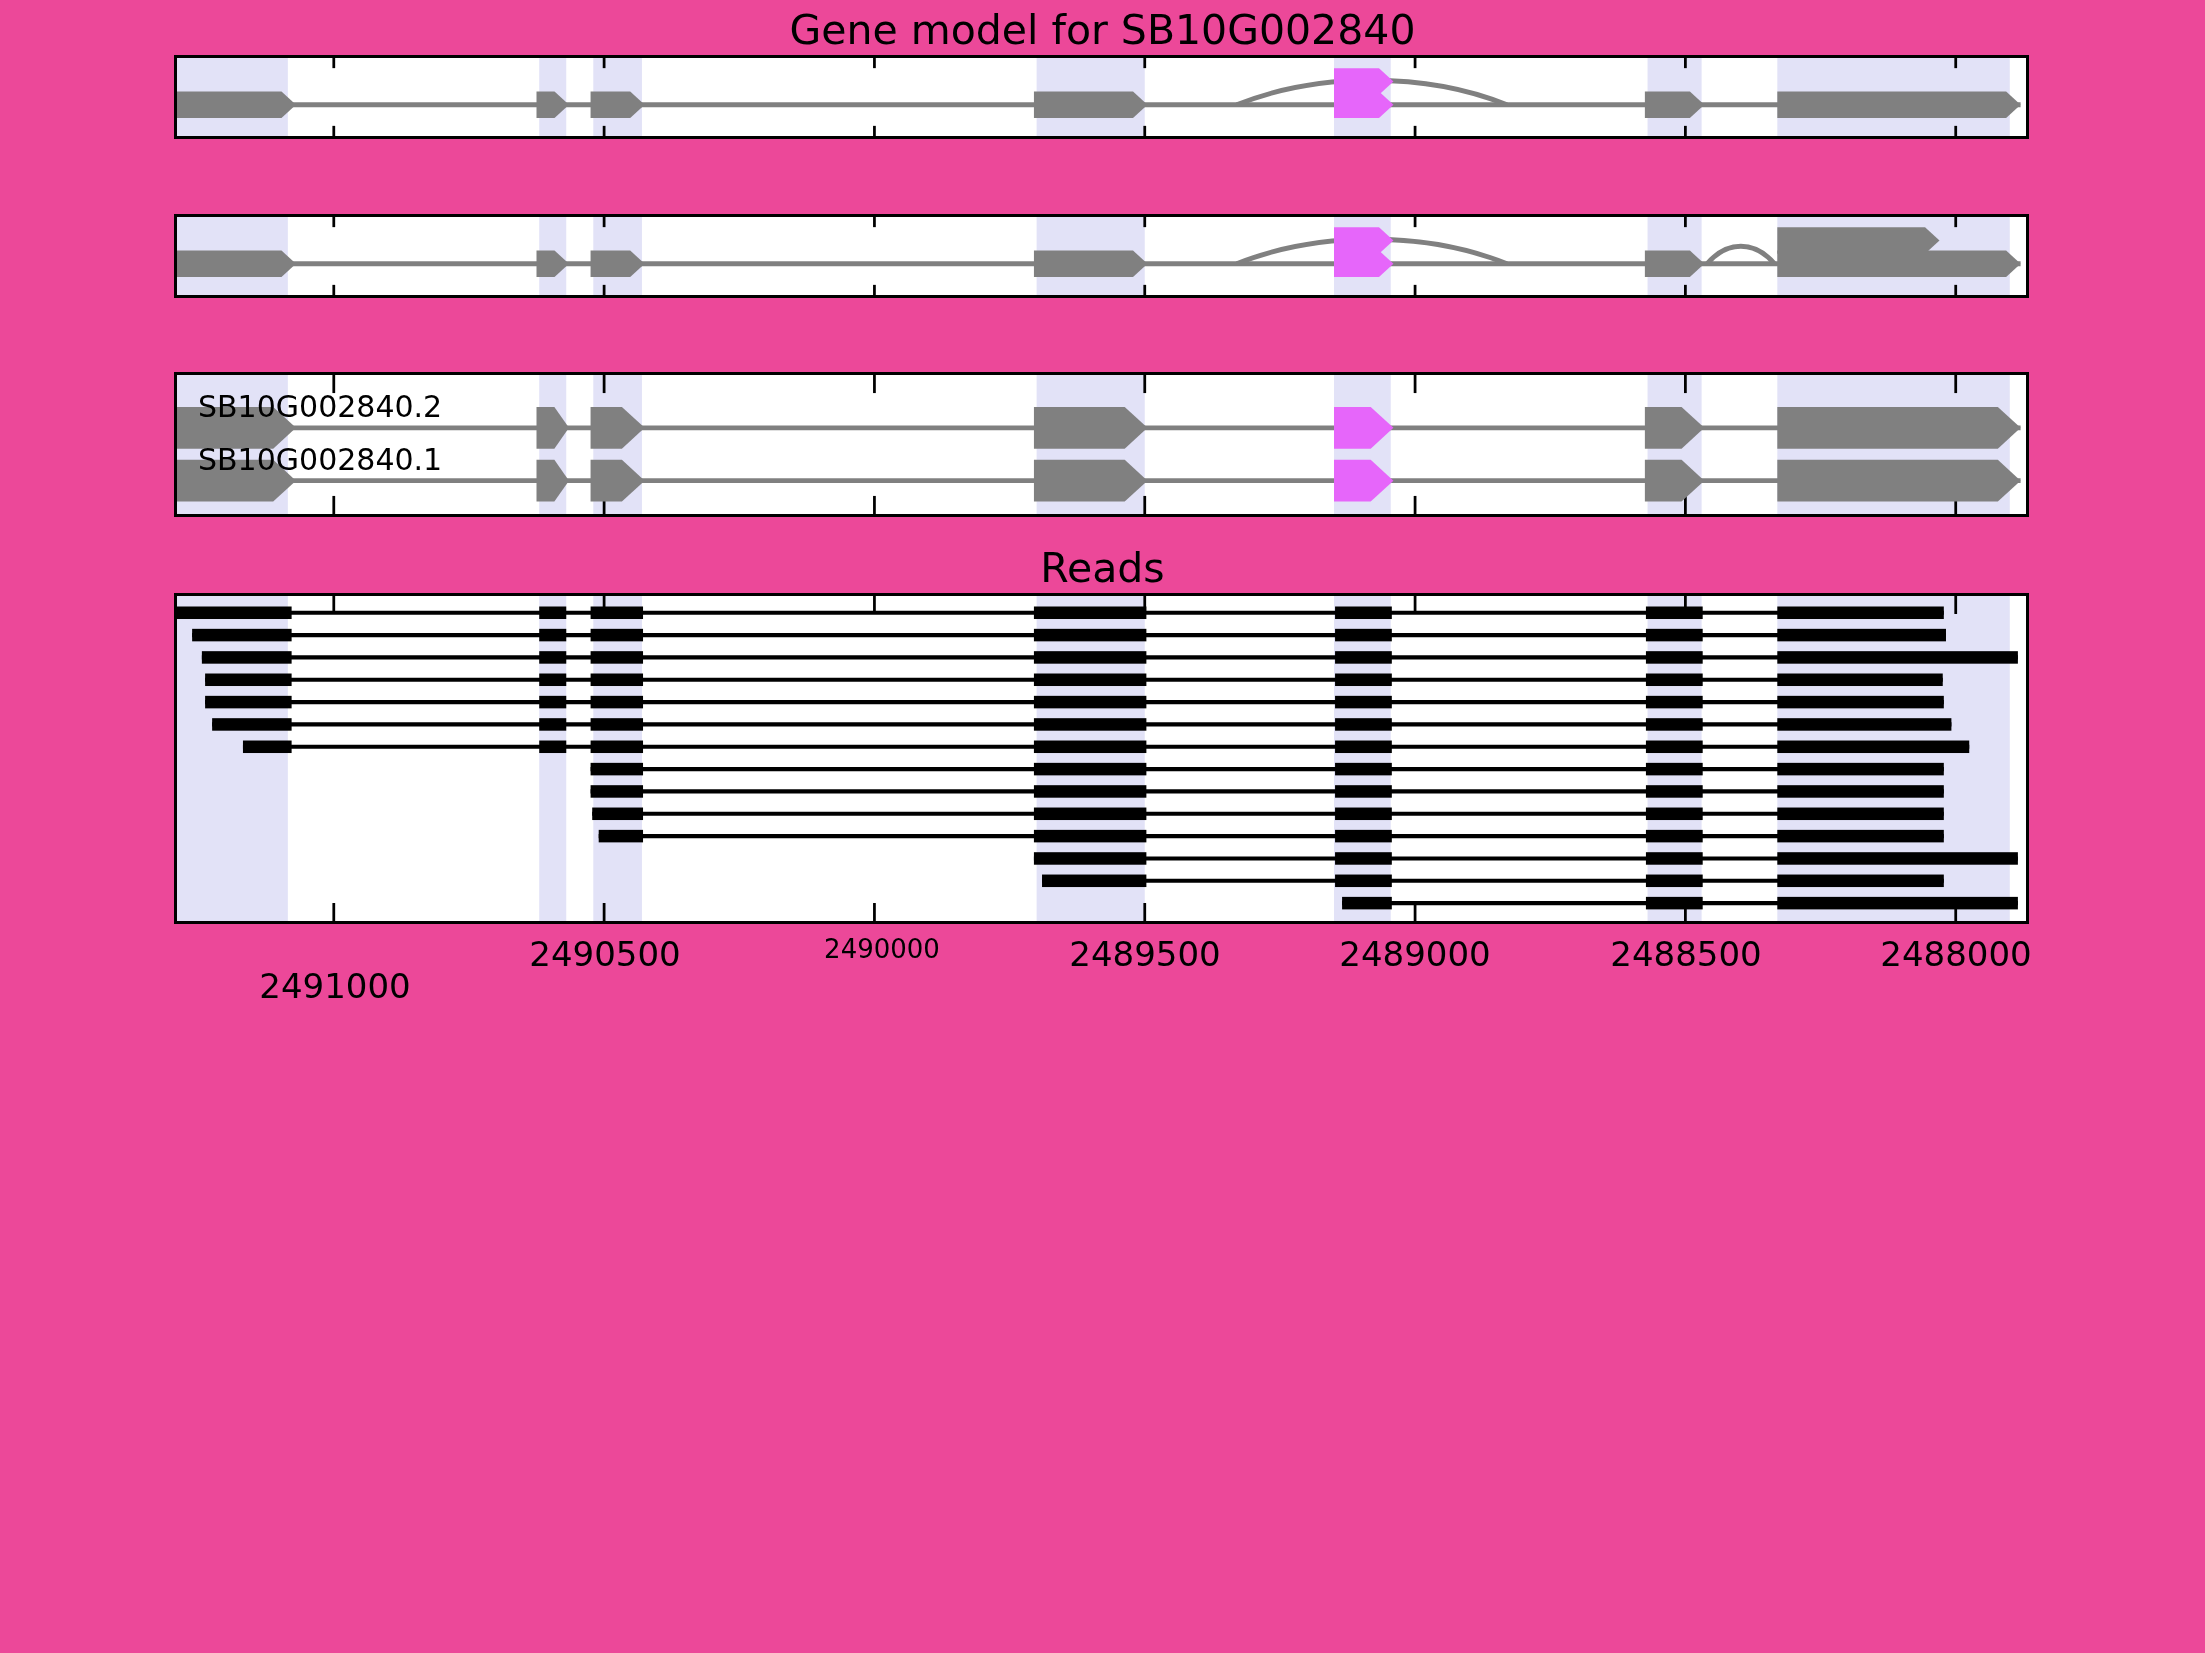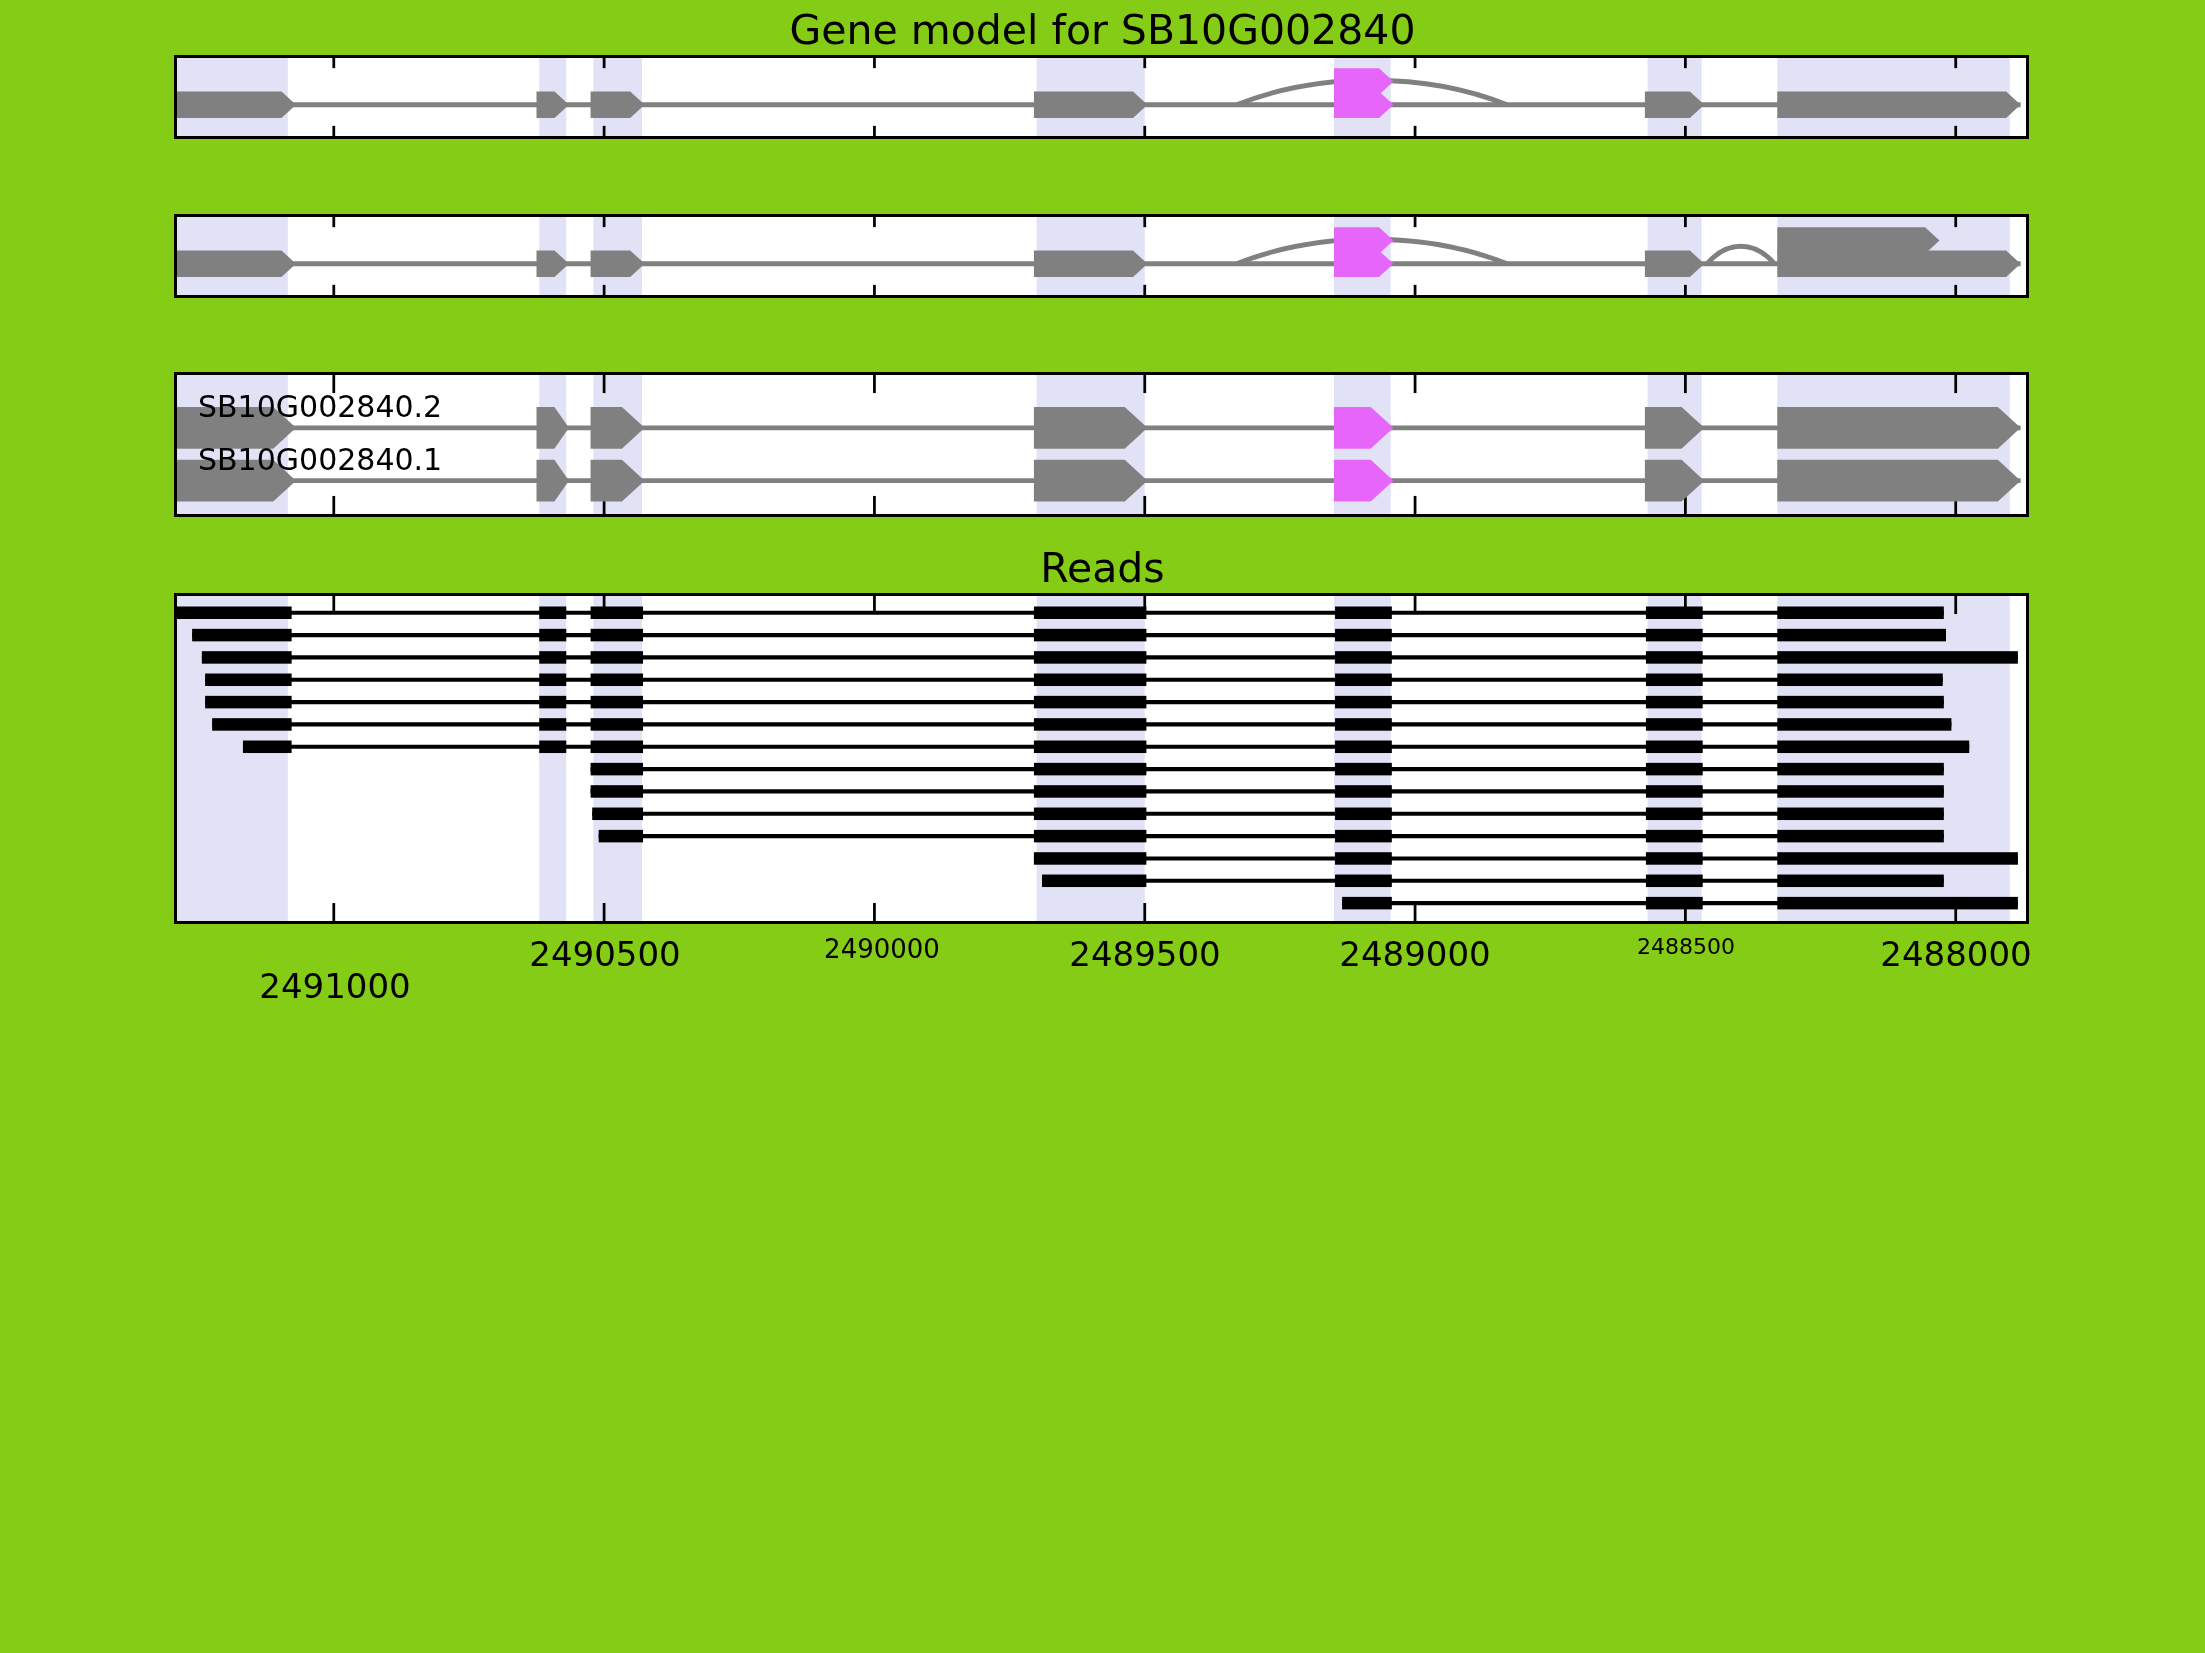--- a/index.html
+++ b/index.html
@@ -5,21 +5,21 @@
   * { box-sizing: border-box; }
   html, body {
     margin: 0; padding: 0;
     background: #ffffff;
     font-family: "DejaVu Sans", sans-serif;
   }
   #root {
     position: relative;
     width: 2205px;
     height: 1654px;
-    background: #84cc16;
+    background: #ec4899;
     overflow: hidden;
   }
   .panel-title {
     position: absolute;
     left: 0; right: 0;
     text-align: center;
     color: #000000;
     font-family: "DejaVu Sans", sans-serif;
     font-weight: 400;
     white-space: nowrap;
@@ -330,18 +330,18 @@
       <div class="iso-label" style="left: 198px; top: 389px; font-size: 30px;">SB10G002840.2</div>
       <div class="iso-label" style="left: 198px; top: 442px; font-size: 30px;">SB10G002840.1</div>
     </div>
 
   <div id="tick-labels">
       <div class="tick-label" style="left: 335px; top: 934px; font-size: 34px; margin-top: 32px;">2491000</div>
       <div class="tick-label" style="left: 605px; top: 934px; font-size: 34px;">2490500</div>
       <div class="tick-label" style="left: 875px; top: 934px; font-size: 26px; margin-left: 7px;">2490000</div>
       <div class="tick-label" style="left: 1145px; top: 934px; font-size: 34px;">2489500</div>
       <div class="tick-label" style="left: 1415px; top: 934px; font-size: 34px;">2489000</div>
-      <div class="tick-label" style="left: 1686px; top: 934px; font-size: 22px;">2488500</div>
+      <div class="tick-label" style="left: 1686px; top: 934px; font-size: 34px;">2488500</div>
       <div class="tick-label" style="left: 1956px; top: 934px; font-size: 34px;">2488000</div>
     </div>
 
 </div>
 
 
 </body></html>

